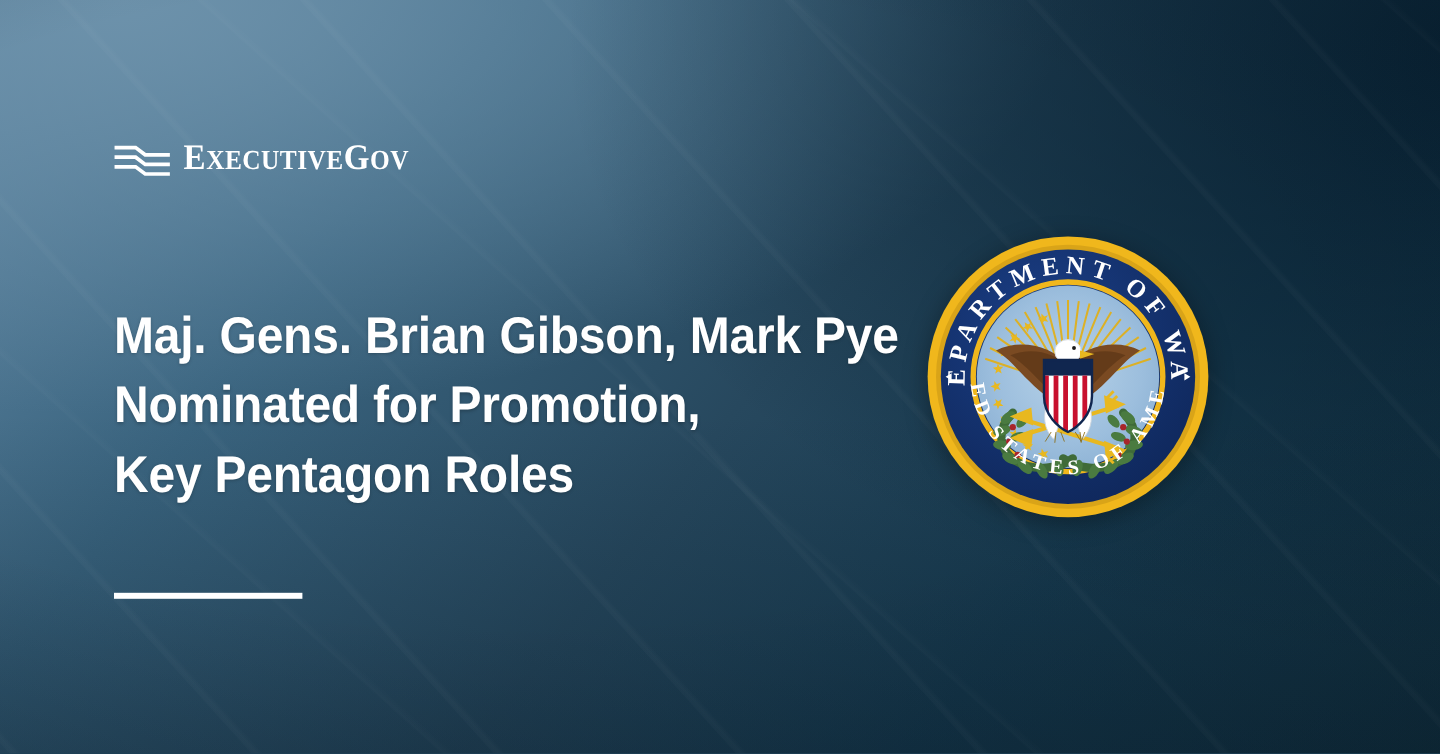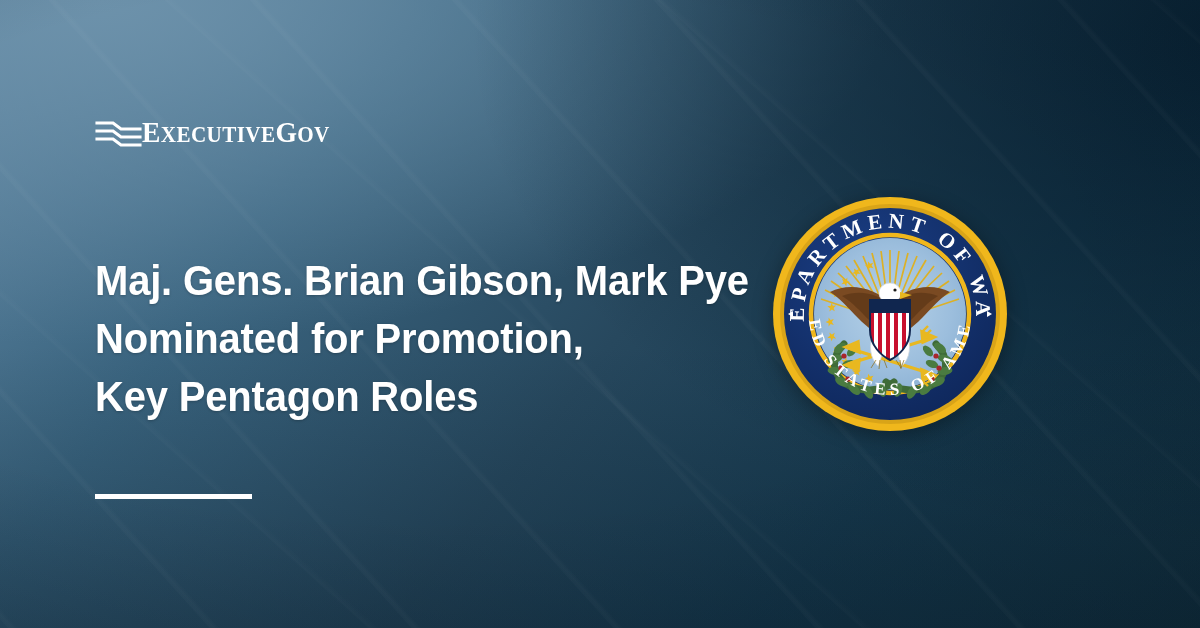--- a/index.html
+++ b/index.html
@@ -74,20 +74,21 @@
     pointer-events: none;
   }
 
   
   .brand {
     position: absolute;
     left: 95px;
     top: 116px;
     display: flex;
     align-items: center;
+    gap: 11px;
   }
   .brand-mark { display: block; }
   .brand-name {
     color: #ffffff;
     font-family: "Liberation Serif", serif;
     font-weight: 700;
     font-size: 30px;
     letter-spacing: 0.4px;
     line-height: 1;
     white-space: nowrap;

